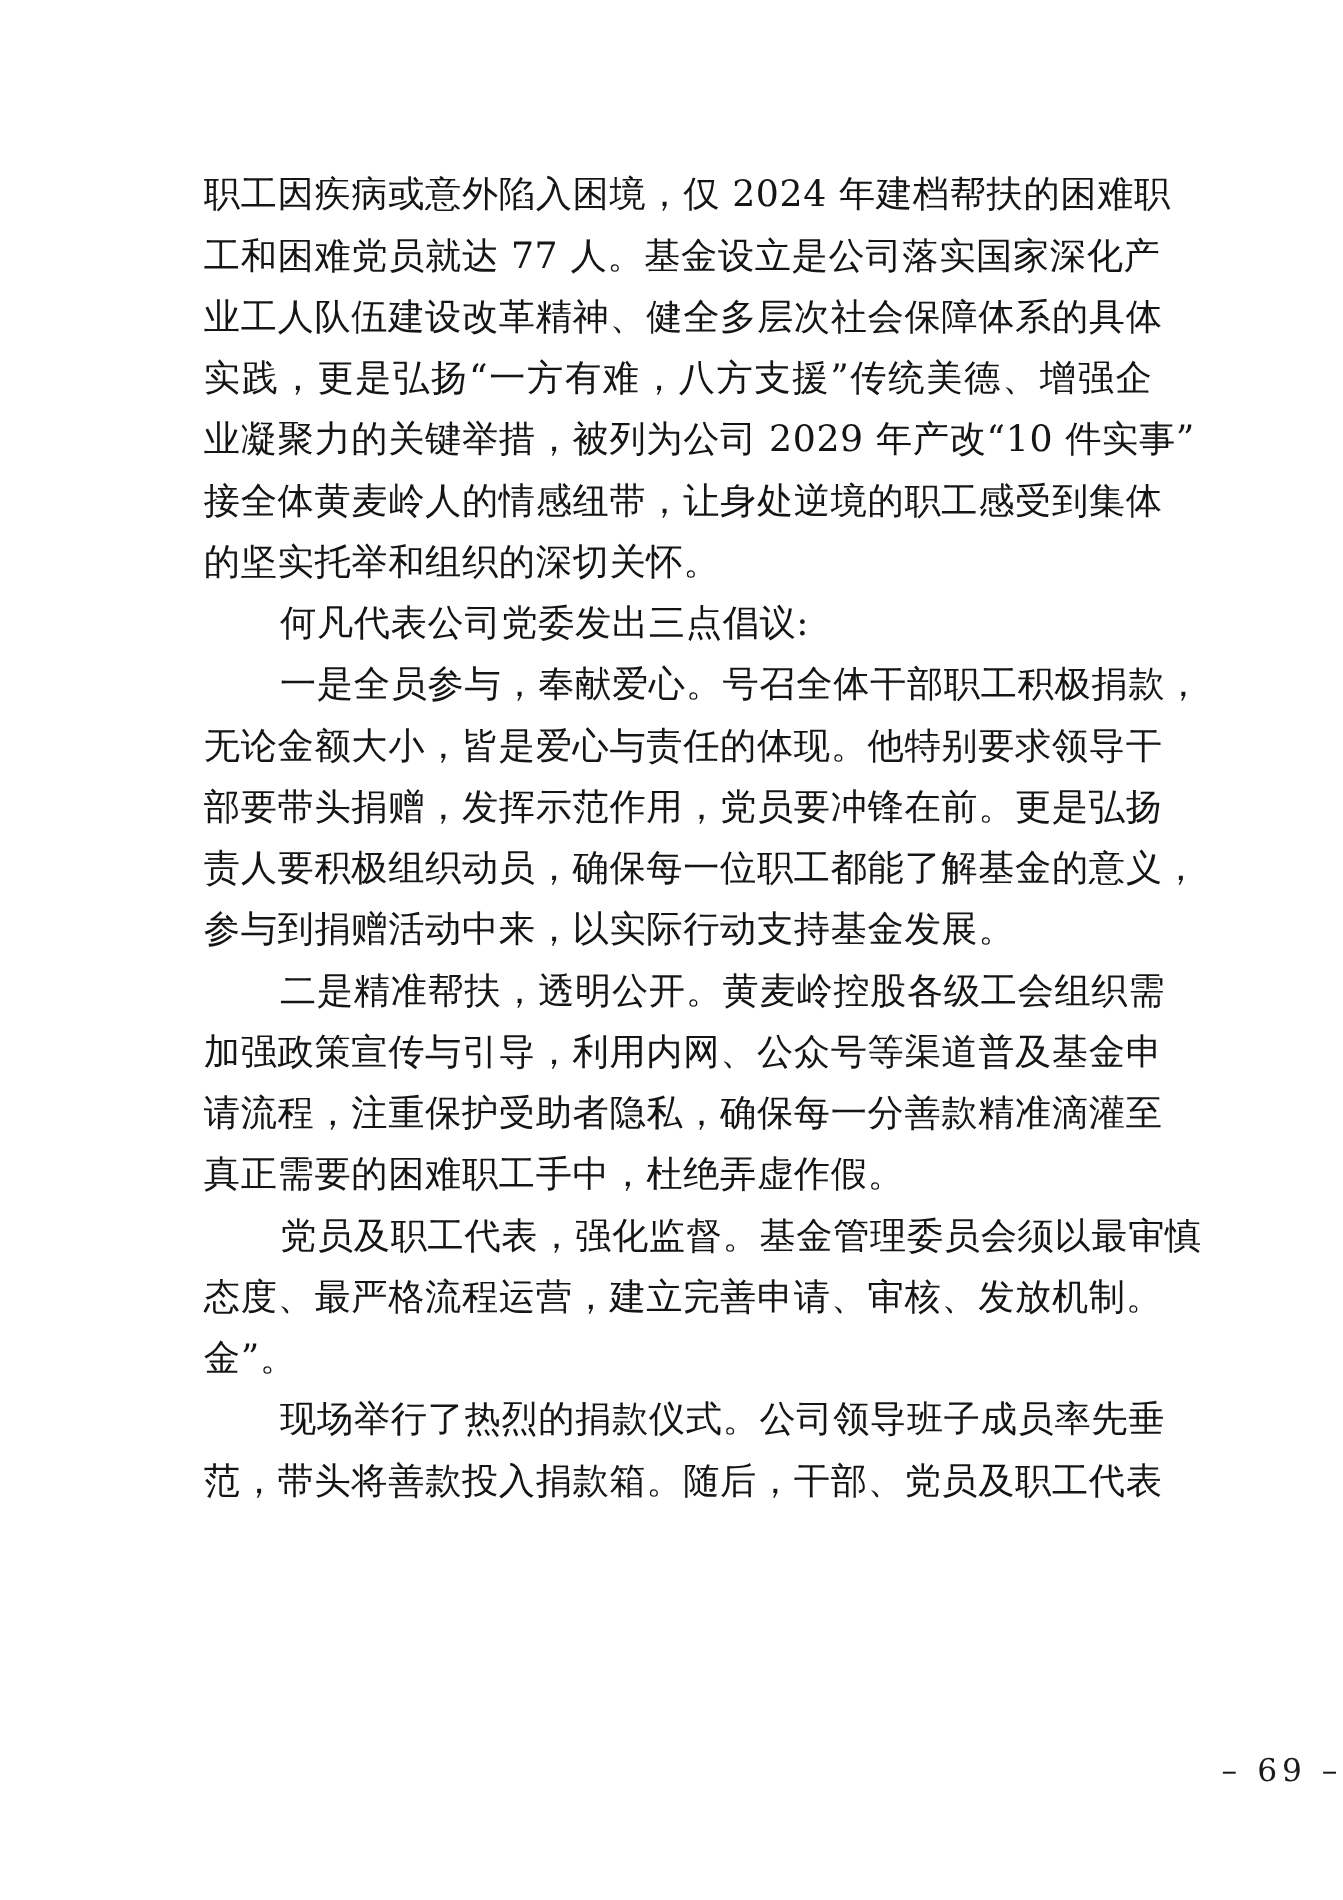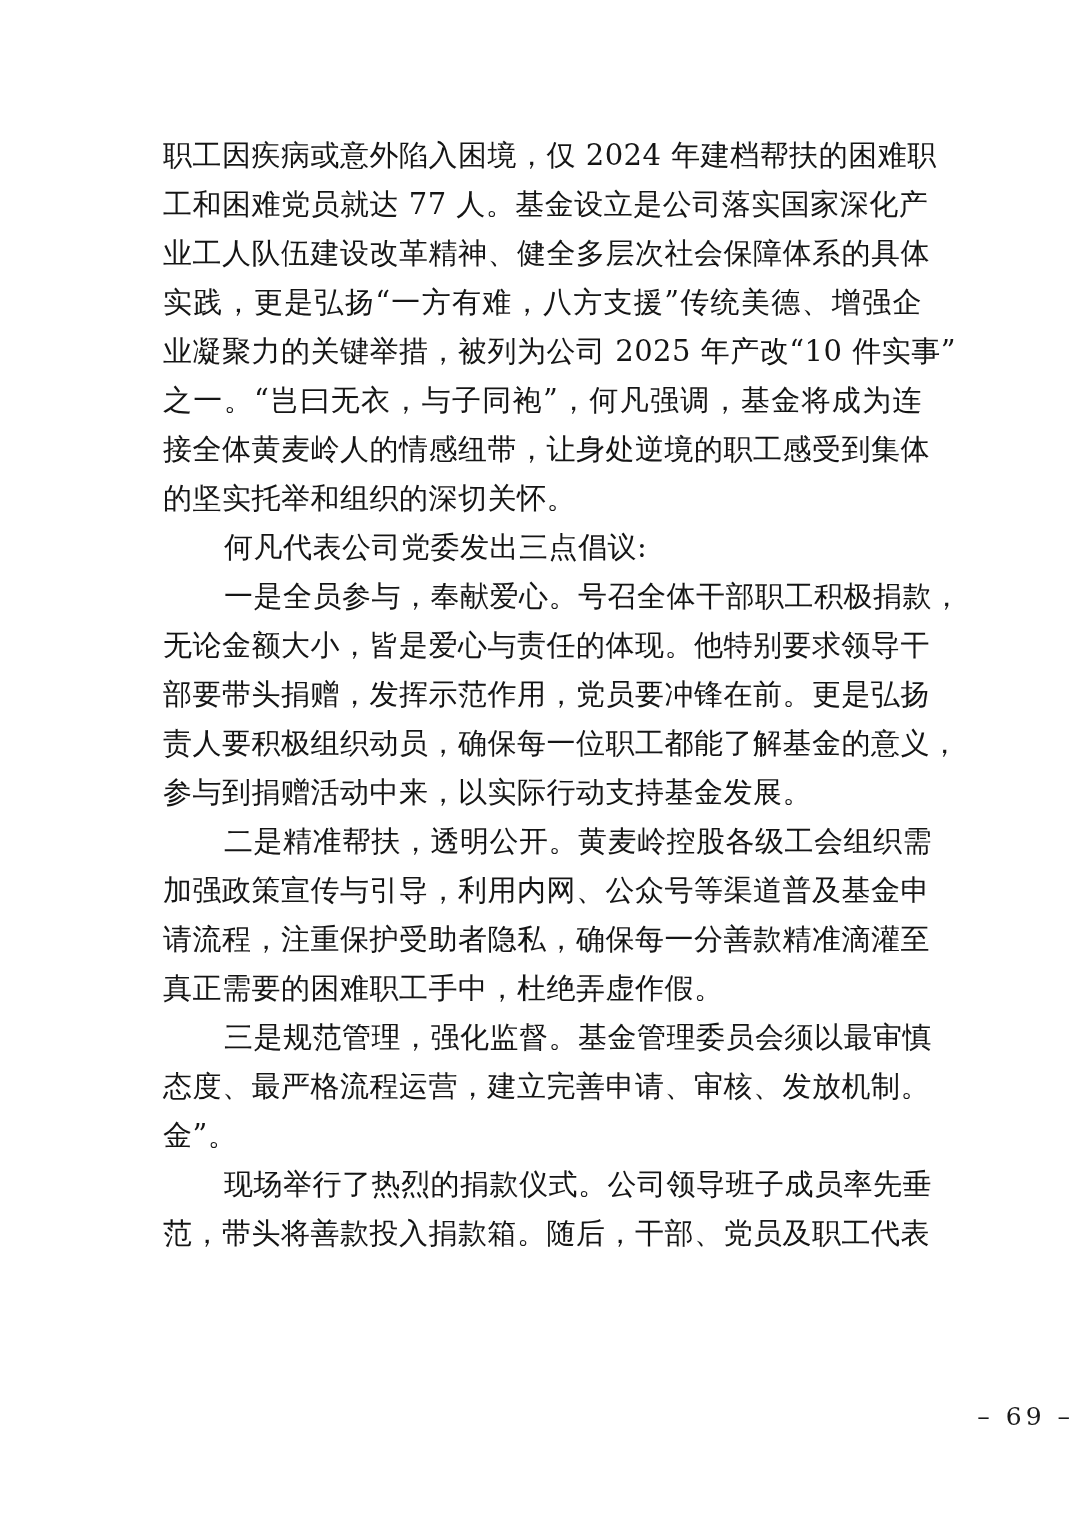--- a/index.html
+++ b/index.html
@@ -52,34 +52,33 @@
 </style>
 </head>
 <body>
 
 <div class="page">
   <div class="text-body">
       <div class="line">职工因疾病或意外陷入困境，仅 2024 年建档帮扶的困难职</div>
       <div class="line">工和困难党员就达 77 人。基金设立是公司落实国家深化产</div>
       <div class="line">业工人队伍建设改革精神、健全多层次社会保障体系的具体</div>
       <div class="line">实践，更是弘扬“一方有难，八方支援”传统美德、增强企</div>
-      <div class="line">业凝聚力的关键举措，被列为公司 2025 年产改“10 件实事”</div>
-      <div class="line">之一。“岂曰无衣，与子同袍”，何凡强调，基金将成为连</div>
+      <div class="line">业凝聚力的关键举措，被列为公司 2029 年产改“10 件实事”</div>
       <div class="line">接全体黄麦岭人的情感纽带，让身处逆境的职工感受到集体</div>
       <div class="line para-end">的坚实托举和组织的深切关怀。</div>
       <div class="line indent para-end">何凡代表公司党委发出三点倡议:</div>
       <div class="line indent">一是全员参与，奉献爱心。号召全体干部职工积极捐款，</div>
       <div class="line">无论金额大小，皆是爱心与责任的体现。他特别要求领导干</div>
       <div class="line">部要带头捐赠，发挥示范作用，党员要冲锋在前。更是弘扬</div>
       <div class="line">责人要积极组织动员，确保每一位职工都能了解基金的意义，</div>
       <div class="line para-end">参与到捐赠活动中来，以实际行动支持基金发展。</div>
       <div class="line indent">二是精准帮扶，透明公开。黄麦岭控股各级工会组织需</div>
       <div class="line">加强政策宣传与引导，利用内网、公众号等渠道普及基金申</div>
       <div class="line">请流程，注重保护受助者隐私，确保每一分善款精准滴灌至</div>
       <div class="line para-end">真正需要的困难职工手中，杜绝弄虚作假。</div>
-      <div class="line indent">三是规范管理，强化监督。基金管理委员会须以最审慎</div>
+      <div class="line indent">党员及职工代表，强化监督。基金管理委员会须以最审慎</div>
       <div class="line">态度、最严格流程运营，建立完善申请、审核、发放机制。</div>
       <div class="line para-end">金”。</div>
       <div class="line indent">现场举行了热烈的捐款仪式。公司领导班子成员率先垂</div>
       <div class="line">范，带头将善款投入捐款箱。随后，干部、党员及职工代表</div>
     </div>
   <div class="page-number">– 69 –</div>
 </div>
 
 </body></html>

